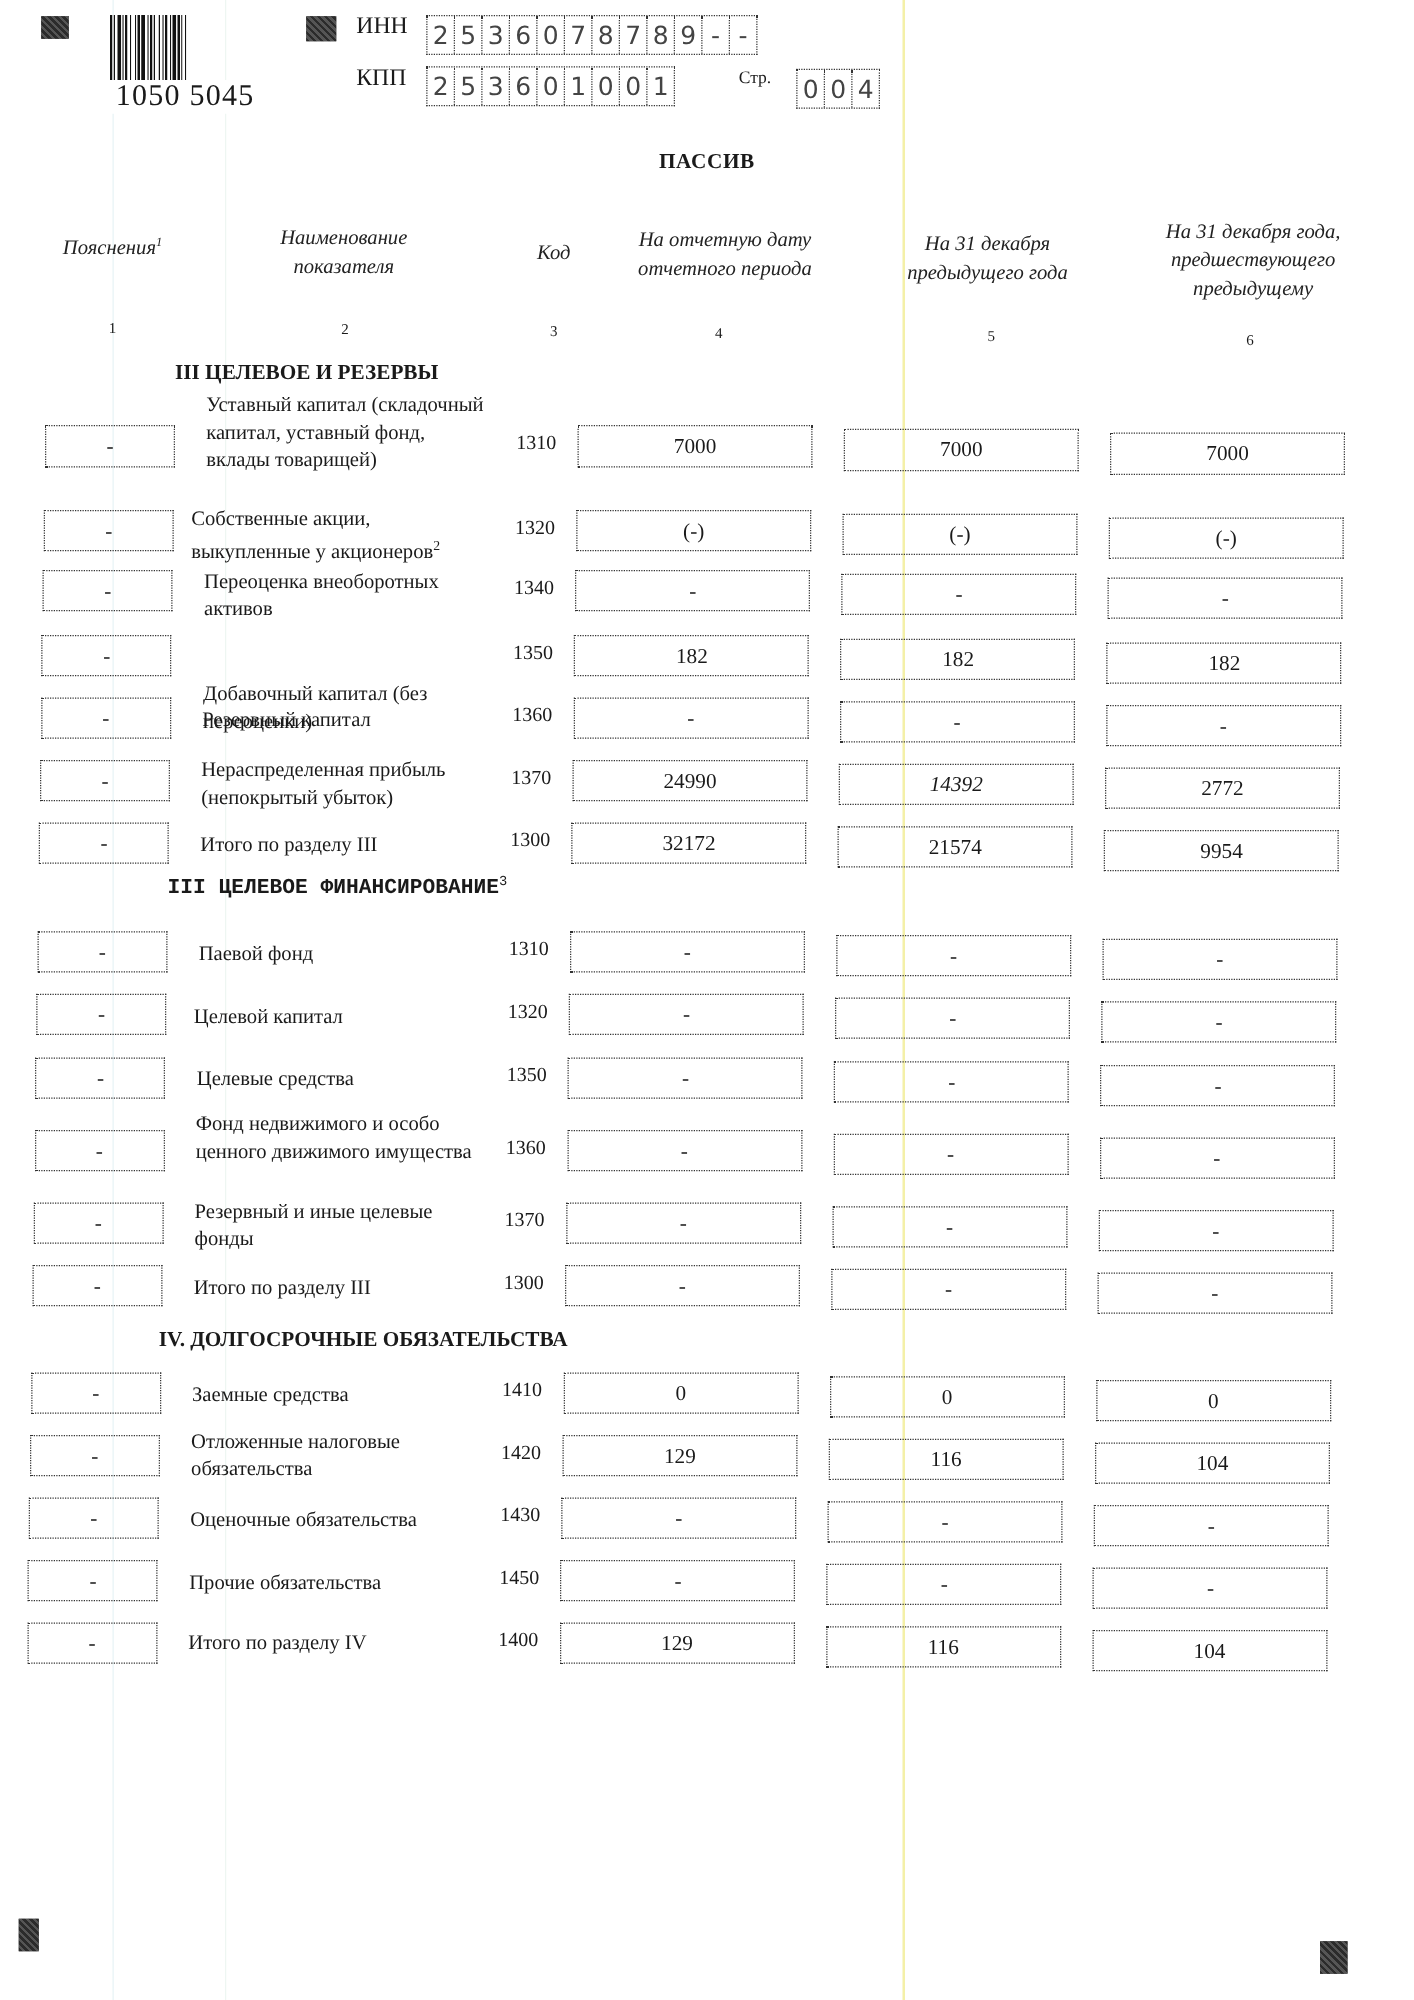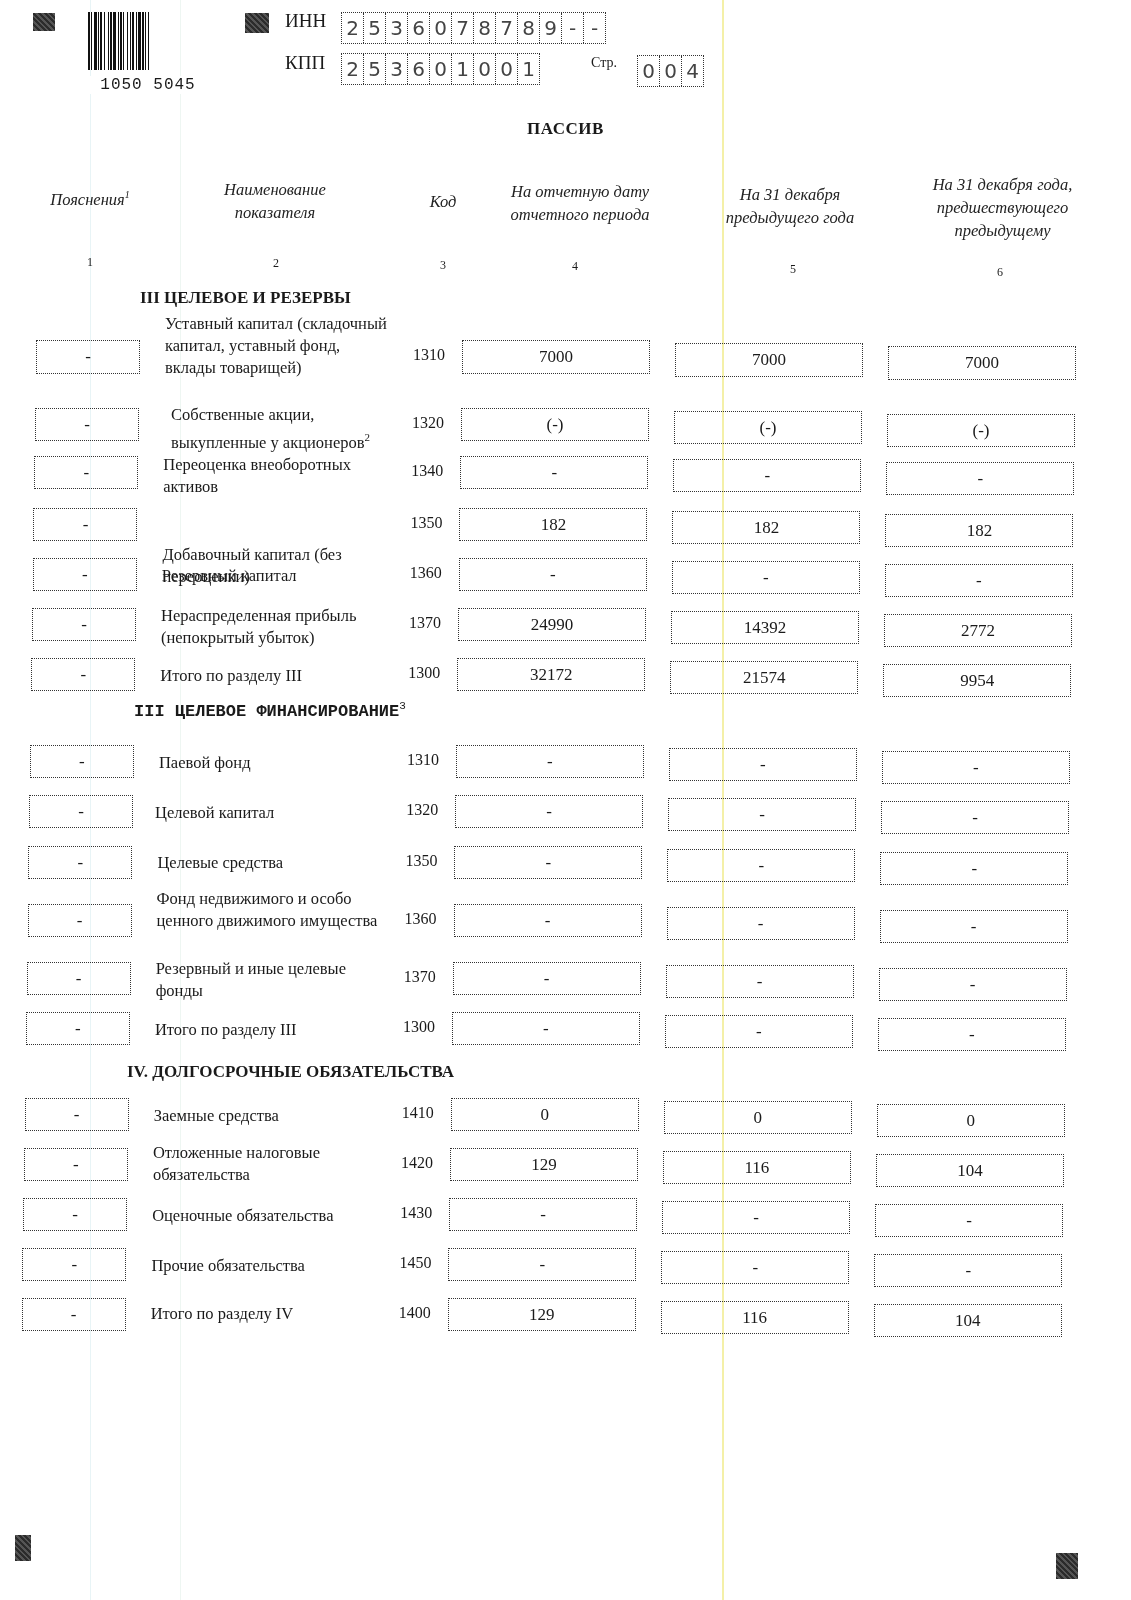--- a/index.html
+++ b/index.html
@@ -8,22 +8,22 @@
   .marker { position: absolute; background: #3a3a3a;
             background-image: repeating-linear-gradient(45deg, #2b2b2b 0 2px, #555 2px 4px); }
   .guide-yellow { position: absolute; top: 0; bottom: 0; left: 722px; width: 2px; background: #f4f0a8; }
   .guide-cyan1 { position: absolute; top: 0; bottom: 0; left: 90px; width: 1px; background: #e8f4f6; }
   .guide-cyan2 { position: absolute; top: 0; bottom: 0; left: 180px; width: 1px; background: #eef6f2; }
 
   
   .barcode { position: absolute; left: 88px; top: 12px; width: 120px; height: 60px; }
   .barcode-bars { height: 58px; display: flex; align-items: stretch; }
   .barcode-bars span { background: #111; display: block; }
-  .barcode-num { position: absolute; left: 0; top: 64px; width: 120px; text-align: center;
-                 font-family: Liberation Mono, monospace; font-size: 16px; background: #fff; letter-spacing: 1px; }
+  .barcode-num { position: absolute; left: 0; top: 52px; width: 120px; text-align: center;
+                 font-family: Liberation Serif, serif; font-size: 24px; background: #fff; letter-spacing: 1px; }
 
   .id-label { position: absolute; font-size: 19px; }
   .cells { position: absolute; display: flex; height: 30px; border: 1px dotted #333; }
   .cells .cell { width: 21px; border-right: 1px dotted #333; text-align: center;
                  font-family: "DejaVu Sans", sans-serif; font-size: 20px; line-height: 30px; color: #444; }
   .cells .cell:last-child { border-right: none; }
 
   .title { position: absolute; left: 0; width: 1131px; top: 119px; text-align: center; font-weight: bold; font-size: 17px; letter-spacing: 0.5px; }
 
   .colhead { position: absolute; text-align: center; font-style: italic; font-size: 16.5px; line-height: 23px; color: #222; }
@@ -151,21 +151,21 @@
 
 <div id="form-body">
     <div class="section" style="left:140px;top:288px;"><span>III ЦЕЛЕВОЕ И РЕЗЕРВЫ</span></div>
     <div class="box" style="left:36px;top:340px;width:104px;height:34px;">-</div>
     <div class="rowlabel" style="left:165px;top:313px;width:230px;"><span>Уставный капитал (складочный капитал, уставный фонд, вклады товарищей)</span></div>
     <div class="code" style="left:413px;top:346px;">1310</div>
     <div class="box" style="left:462px;top:340px;width:188px;height:34px;">7000</div>
     <div class="box" style="left:675px;top:343px;width:188px;height:34px;">7000</div>
     <div class="box" style="left:888px;top:346px;width:188px;height:34px;">7000</div>
     <div class="box" style="left:34.98px;top:408px;width:104px;height:33px;">-</div>
-    <div class="rowlabel" style="left:171px;top:404px;width:230px;"><span>Собственные акции, выкупленные у акционеров</span><sup>2</sup></div>
+    <div class="rowlabel" style="left:153px;top:404px;width:230px;"><span>Собственные акции, выкупленные у акционеров</span><sup>2</sup></div>
     <div class="code" style="left:411.98px;top:414px;">1320</div>
     <div class="box" style="left:460.98px;top:408px;width:188px;height:33px;">(-)</div>
     <div class="box" style="left:673.98px;top:411px;width:188px;height:33px;">(-)</div>
     <div class="box" style="left:886.98px;top:414px;width:188px;height:33px;">(-)</div>
     <div class="box" style="left:34.26px;top:456px;width:104px;height:33px;">-</div>
     <div class="rowlabel" style="left:163.26px;top:454px;width:230px;"><span>Переоценка внеоборотных активов</span></div>
     <div class="code" style="left:411.26px;top:462px;">1340</div>
     <div class="box" style="left:460.26px;top:456px;width:188px;height:33px;">-</div>
     <div class="box" style="left:673.26px;top:459px;width:188px;height:33px;">-</div>
     <div class="box" style="left:886.26px;top:462px;width:188px;height:33px;">-</div>
@@ -178,21 +178,21 @@
     <div class="box" style="left:32.73px;top:558px;width:104px;height:33px;">-</div>
     <div class="rowlabel" style="left:161.73px;top:565px;width:230px;"><span>Резервный капитал</span></div>
     <div class="code" style="left:409.73px;top:564px;">1360</div>
     <div class="box" style="left:458.73px;top:558px;width:188px;height:33px;">-</div>
     <div class="box" style="left:671.73px;top:561px;width:188px;height:33px;">-</div>
     <div class="box" style="left:884.73px;top:564px;width:188px;height:33px;">-</div>
     <div class="box" style="left:31.98px;top:608px;width:104px;height:33px;">-</div>
     <div class="rowlabel" style="left:160.98px;top:605px;width:230px;"><span>Нераспределенная прибыль (непокрытый убыток)</span></div>
     <div class="code" style="left:408.98px;top:614px;">1370</div>
     <div class="box" style="left:457.98px;top:608px;width:188px;height:33px;">24990</div>
-    <div class="box" style="left:670.98px;top:611px;width:188px;height:33px;">14392</div>
+    <div class="box" style="left:670.98px;top:611px;width:188px;height:33px;font-style:italic;">14392</div>
     <div class="box" style="left:883.98px;top:614px;width:188px;height:33px;">2772</div>
     <div class="box" style="left:31.23px;top:658px;width:104px;height:33px;">-</div>
     <div class="rowlabel" style="left:160.23px;top:665px;width:230px;"><span>Итого по разделу III</span></div>
     <div class="code" style="left:408.23px;top:664px;">1300</div>
     <div class="box" style="left:457.23px;top:658px;width:188px;height:33px;">32172</div>
     <div class="box" style="left:670.23px;top:661px;width:188px;height:33px;">21574</div>
     <div class="box" style="left:883.23px;top:664px;width:188px;height:33px;">9954</div>
     <div class="section" style="left:134px;top:700px;font-family:Liberation Mono, monospace;"><span>III ЦЕЛЕВОЕ ФИНАНСИРОВАНИЕ</span><sup>3</sup></div>
     <div class="box" style="left:29.925px;top:745px;width:104px;height:33px;">-</div>
     <div class="rowlabel" style="left:158.925px;top:752px;width:230px;"><span>Паевой фонд</span></div>

